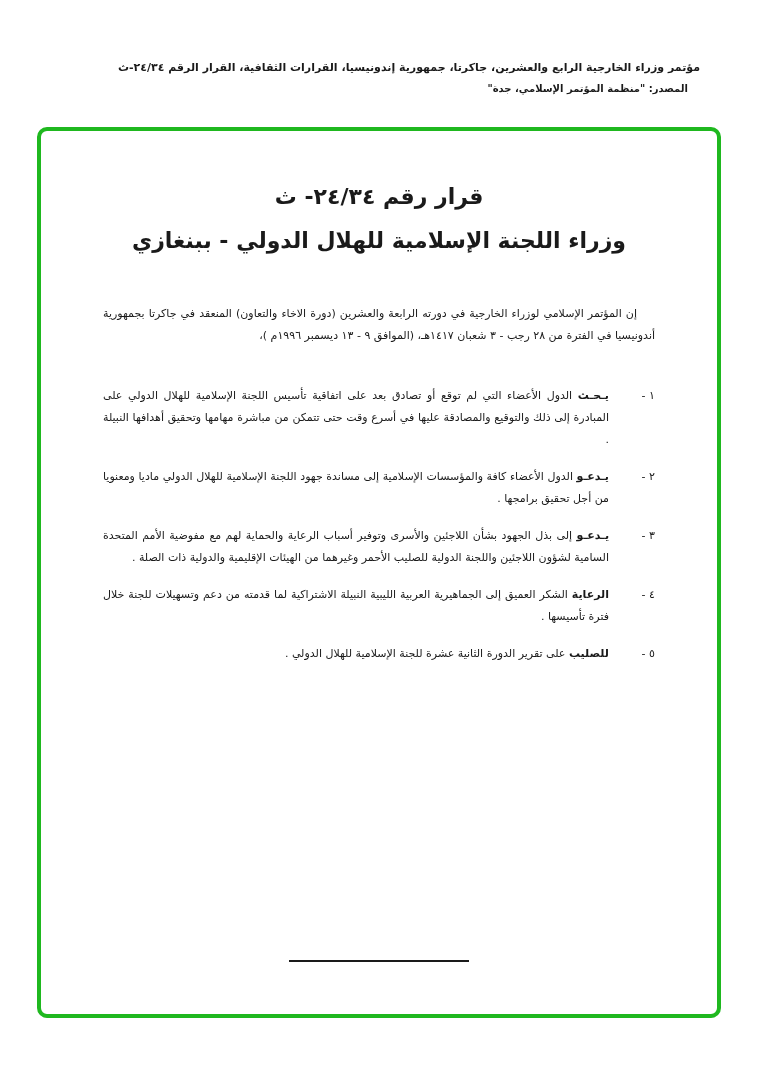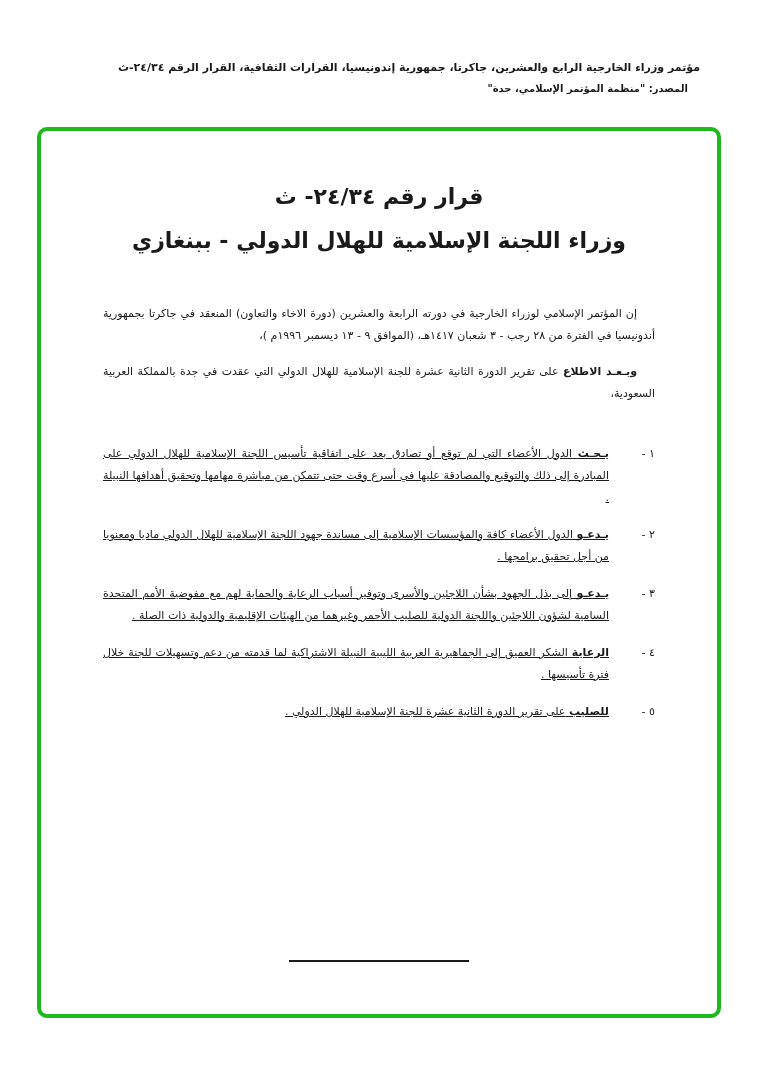--- a/index.html
+++ b/index.html
@@ -58,21 +58,20 @@
     gap: 12px;
     margin: 0 0 15px 0;
   }
   .item .marker {
     flex: 0 0 34px;
     white-space: nowrap;
   }
   .item .item-text {
     flex: 1 1 auto;
     text-align: justify;
-    text-decoration: underline;
   }
   .item .lead { font-weight: bold; }
   .divider {
     position: absolute;
     bottom: 52px;
     left: 50%;
     transform: translateX(-50%);
     width: 180px;
     border-top: 2px solid #1a1a1a;
     height: 0;
@@ -91,21 +90,20 @@
   <div class="frame">
 
     <h1 class="title">قرار رقم ٢٤/٣٤- ث</h1>
     <h2 class="subtitle">وزراء اللجنة الإسلامية للهلال الدولي - ببنغازي</h2>
 
     <div class="body-text">
 
       <p class="para"><span class="lead"></span> <span>إن المؤتمر الإسلامي لوزراء الخارجية في دورته الرابعة والعشرين  (دورة الاخاء والتعاون) المنعقد في جاكرتا بجمهورية أندونيسيا في الفترة من ٢٨ رجب - ٣ شعبان ١٤١٧هـ، (الموافق ٩ - ١٣ ديسمبر ١٩٩٦م )،</span></p>
 
 
-      <p class="para"><span class="lead">وبـعـد الاطلاع</span> <span>على تقرير الدورة الثانية عشرة للجنة الإسلامية للهلال الدولي التي عقدت في جدة بالمملكة العربية السعودية،</span></p>
 
       <div class="items">
 
         <div class="item">
           <span class="marker">١ -</span>
           <span class="item-text"><span class="lead">يـحـث</span> <span>الدول الأعضاء التي لم توقع أو تصادق بعد على اتفاقية تأسيس اللجنة الإسلامية للهلال الدولي على المبادرة إلى ذلك والتوقيع والمصادقة عليها في أسرع وقت حتى تتمكن من مباشرة مهامها وتحقيق أهدافها النبيلة .</span></span>
         </div>
 
         <div class="item">
           <span class="marker">٢ -</span>

